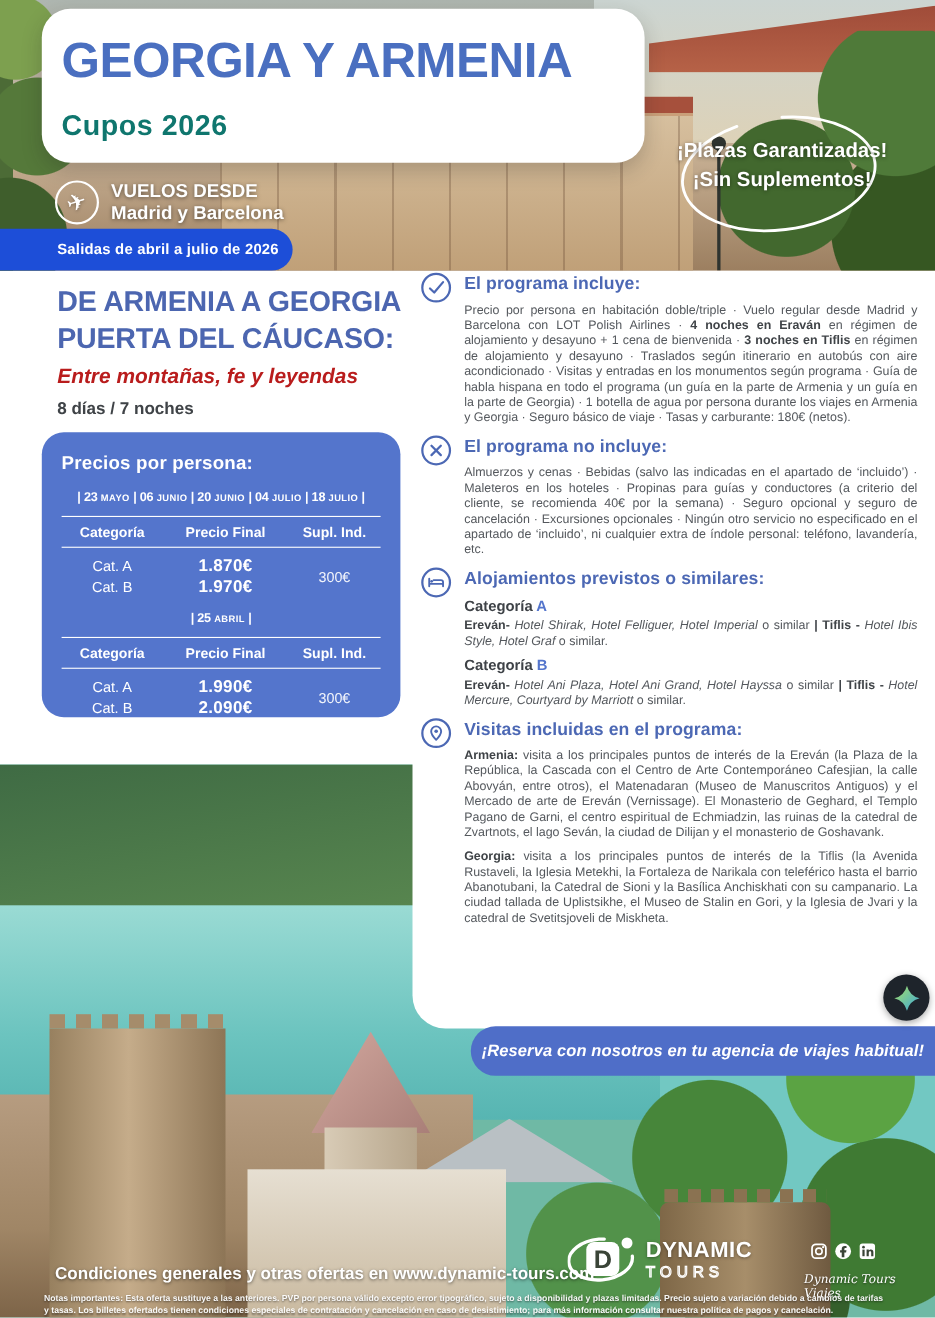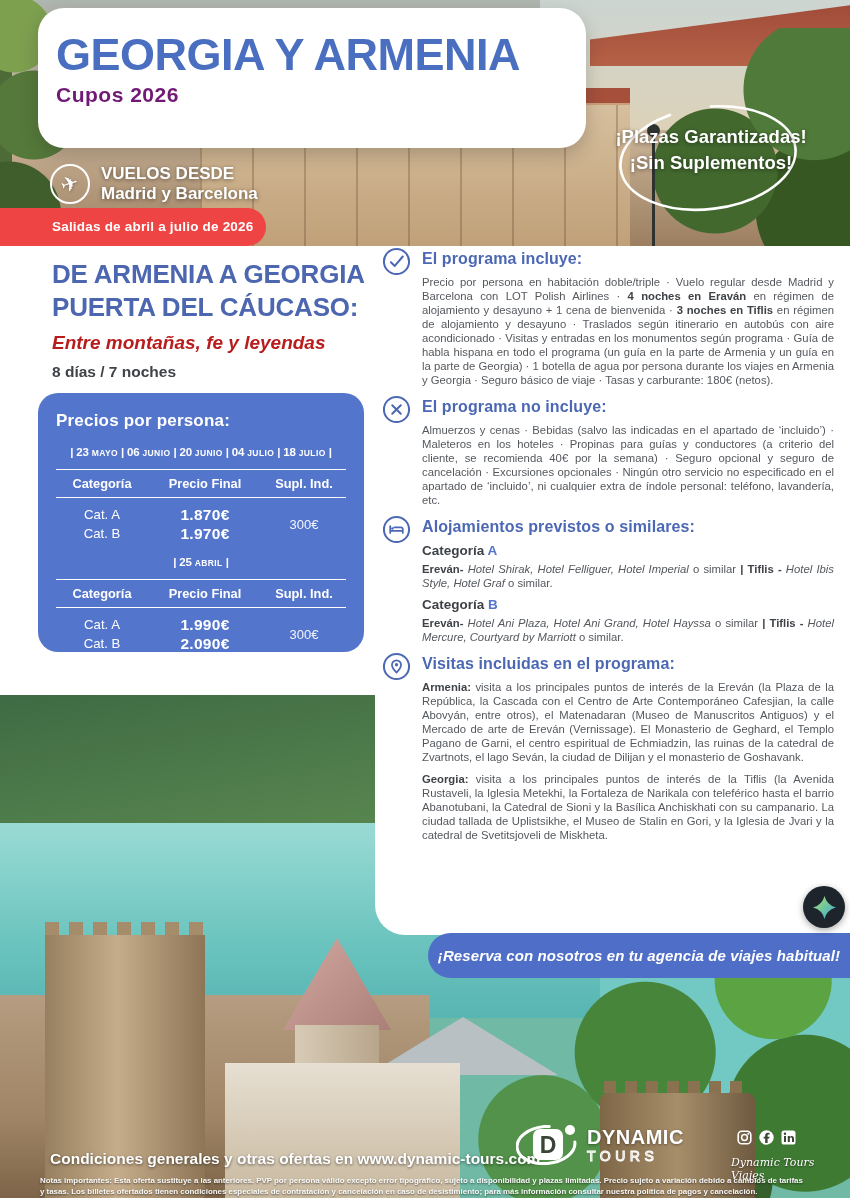--- a/index.html
+++ b/index.html
@@ -26,38 +26,38 @@
         background:radial-gradient(circle at 78% 28%,#4f7a39 0 70px,rgba(0,0,0,0) 71px),
                    radial-gradient(circle at 45% 65%,#42682e 0 62px,rgba(0,0,0,0) 63px),
                    radial-gradient(circle at 86% 82%,#365722 0 82px,rgba(0,0,0,0) 83px);}
   .hero-lamp{position:absolute;left:652px;top:132px;width:3px;height:114px;background:#2e332f;}
   .hero-lamp::after{content:"";position:absolute;left:-5px;top:-8px;width:13px;height:13px;border-radius:50%;background:#2e332f;}
 
   
   .title-card{position:absolute;left:38px;top:8px;width:548px;height:140px;background:#fff;border-radius:26px;
         box-shadow:0 7px 18px rgba(30,30,30,0.22);z-index:3;box-sizing:border-box;padding:24px 0 16px 18px;}
   .main-title{font-size:45px;font-weight:800;color:#4a6fc0;letter-spacing:-0.5px;line-height:1;}
-  .sub-title{font-size:21px;font-weight:800;color:#701a75;letter-spacing:0.5px;margin-top:6px;}
+  .sub-title{font-size:26px;font-weight:800;color:#0f766e;letter-spacing:0.5px;margin-top:22px;}
 
   
   .plazas{position:absolute;left:608px;top:98px;width:206px;height:122px;z-index:4;color:#fff;}
   .plazas svg{position:absolute;left:0;top:0;}
   .plazas-text{position:absolute;left:0;top:26px;width:100%;text-align:center;font-size:18.5px;font-weight:700;
         line-height:1.4;text-shadow:0 1px 4px rgba(0,0,0,0.45);}
 
   
   .vuelos{position:absolute;left:50px;top:164px;display:flex;gap:11px;align-items:center;color:#fff;z-index:4;}
   .plane-badge{width:40px;height:40px;border:2.6px solid #fff;border-radius:50%;box-sizing:border-box;
         display:flex;align-items:center;justify-content:center;font-size:21px;
         text-shadow:0 1px 3px rgba(0,0,0,0.35);}
   .plane-badge span{display:inline-block;transform:rotate(-18deg);}
   .vuelos-text{font-size:17px;font-weight:700;line-height:1.2;text-shadow:0 1px 4px rgba(0,0,0,0.5);}
 
   
-  .ribbon{position:absolute;left:0;top:208px;width:266px;height:38px;background:#ef4444;z-index:4;
+  .ribbon{position:absolute;left:0;top:208px;width:266px;height:38px;background:#1d4ed8;z-index:4;
         border-radius:0 19px 19px 0;color:#fff;font-weight:700;font-size:13.5px;line-height:38px;
         padding-left:52px;box-sizing:border-box;letter-spacing:0.2px;}
 
   
   .tour-block{position:absolute;left:52px;top:258px;width:340px;}
   .tour-title{font-size:26px;font-weight:800;color:#4c66b0;line-height:1.25;letter-spacing:-0.2px;}
   .tour-tagline{font-size:19px;font-weight:700;font-style:italic;color:#b91c1c;margin-top:9px;}
   .tour-duration{font-size:15.5px;font-weight:600;color:#3f4347;margin-top:9px;}
 
   .price-box{position:absolute;left:38px;top:393px;width:326px;height:259px;background:#5475cc;border-radius:20px;

